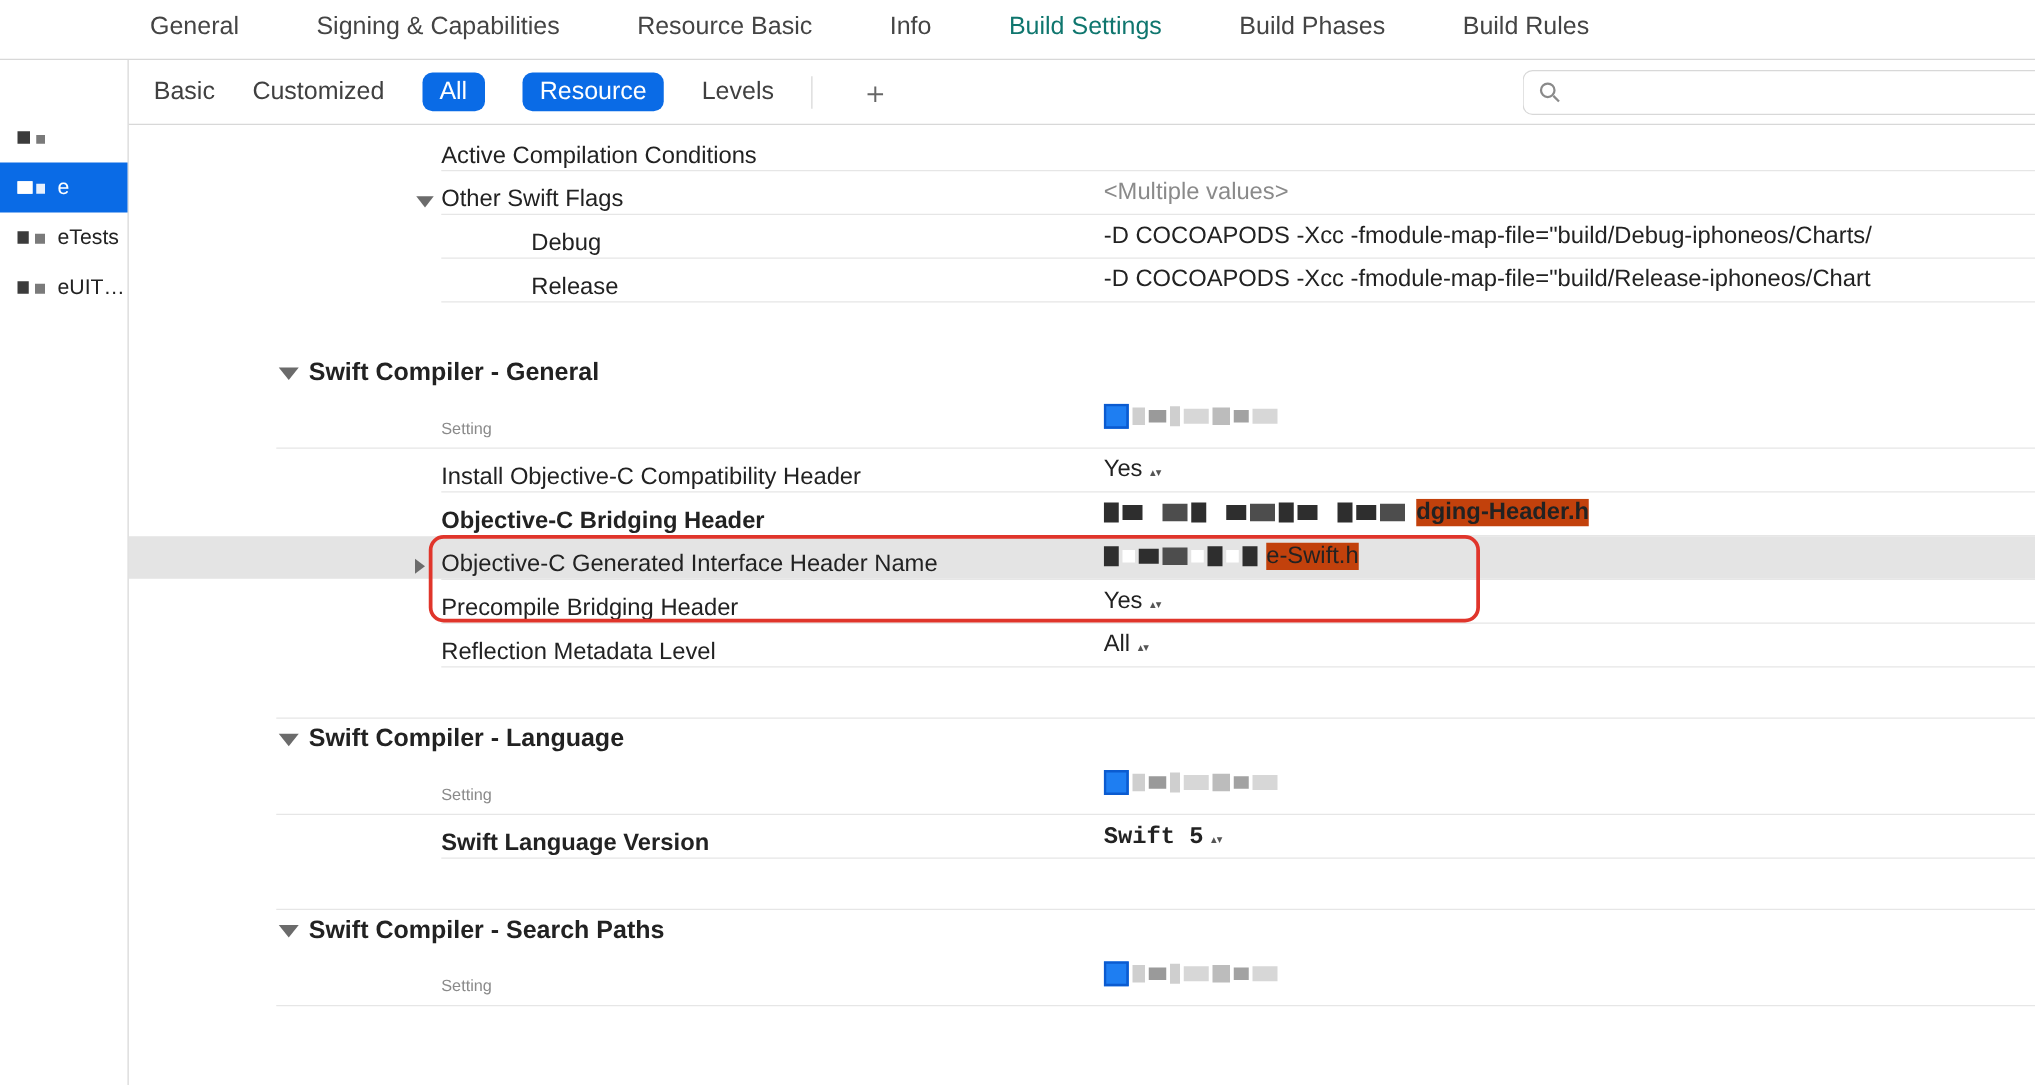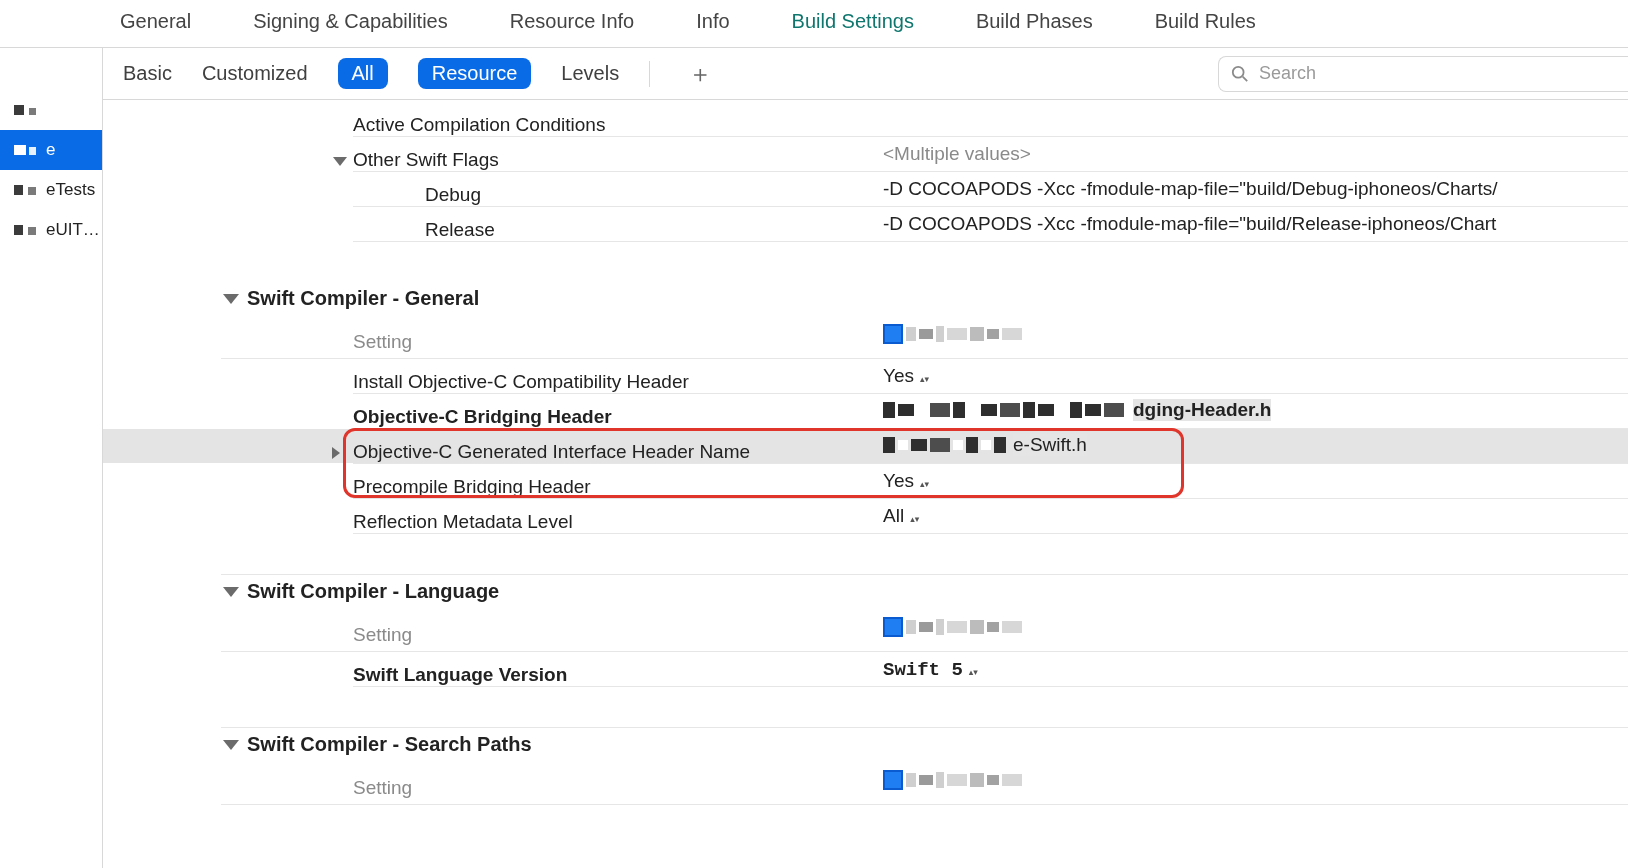--- a/index.html
+++ b/index.html
@@ -69,30 +69,30 @@
     .section-space { height:40px; }
     .section-head { display:flex; align-items:center; height:32px; padding-left:120px; font-weight:600; font-size:20px; gap:8px; }
     .tri { width:0; height:0; border-left:8px solid transparent; border-right:8px solid transparent;
            border-top:10px solid #6b6b6b; transform:translateY(1px); }
     .tri.small { border-left:7px solid transparent; border-right:7px solid transparent; border-top:9px solid #6b6b6b; }
     .tri.right { width:0; height:0; border-top:6px solid transparent; border-bottom:6px solid transparent;
            border-left:8px solid #6b6b6b; }
 
     .row.bold .label { font-weight:600; }
 
-    .setting-label { color:#8a8a8a; padding-left:250px; font-size:19px; }
+    .setting-label { color:#8a8a8a; padding-left:250px; font-size:13px; }
     .updown { display:inline-flex; flex-direction:column; margin-left:6px; line-height:6px; font-size:9px; color:#555; }
 
     .hl { position:relative; }
     .hl::after { content:""; position:absolute; left:240px; right:444px; top:0; bottom:0;
       border:3px solid #e0352b; border-radius:12px; pointer-events:none; }
     .row.highlight-row { background:#e4e4e4; }
 
     .pix { display:inline-flex; gap:3px; align-items:center; }
-    .pix span { display:inline-block; background:#e5e5e5; }
+    .pix span { display:inline-block; background:#c2410c; }
     .pix .a { width:20px; height:20px; background:#1e7ef2; border:2px solid #0b5bd0; }
     .pix .b { width:10px; height:14px; background:#cfcfcf; }
     .pix .c { width:14px; height:10px; background:#9a9a9a; }
     .pix .d { width:8px; height:16px; background:#cfcfcf; }
     .pix .e { width:20px; height:12px; background:#d7d7d7; }
     .pix .f { width:14px; height:14px; background:#bcbcbc; }
     .pix .g { width:12px; height:10px; background:#a2a2a2; }
     .pix .blk { width:12px; height:16px; background:#2e2e2e; }
     .pix .blk2 { width:16px; height:12px; background:#2e2e2e; }
     .pix .mid { width:20px; height:14px; background:#4d4d4d; }
@@ -105,21 +105,21 @@
 
     .short-border { margin-left:250px; border-bottom:1px solid #e6e6e6; height:1px; }
     .full-border { margin-left:118px; border-bottom:1px solid #e6e6e6; height:1px; }
   </style>
 </head>
 <body>
 
 <div class="tabs">
   <span class="tab">General</span>
   <span class="tab">Signing &amp; Capabilities</span>
-  <span class="tab">Resource Info</span>
+  <span class="tab">Resource Basic</span>
   <span class="tab">Info</span>
   <span class="tab active">Build Settings</span>
   <span class="tab">Build Phases</span>
   <span class="tab">Build Rules</span>
 </div>
 
 <div class="main">
   <div class="sidebar">
     <div class="sidebar-row">
       <span class="sidebar-icon-wrap">
@@ -157,21 +157,20 @@
       <span class="tb-item pill">All</span>
       <span class="tb-item pill">Resource</span>
       <span class="tb-item">Levels</span>
       <span class="divider"></span>
       <span class="plus">＋</span>
       <div class="search-wrap">
         <svg width="18" height="18" viewBox="0 0 20 20">
             <circle cx="8" cy="8" r="6" stroke="#8a8a8a" stroke-width="2" fill="none"></circle>
             <line x1="13" y1="13" x2="18" y2="18" stroke="#8a8a8a" stroke-width="2"></line>
           </svg>
-        <input placeholder="Search" style="">
       </div>
     </div>
 
     <div class="settings">
       <div class="row first">
         <div class="label">Active Compilation Conditions</div>
       </div>
       <div class="short-border"></div>
       <div class="row">
         <div class="label with-tri">

